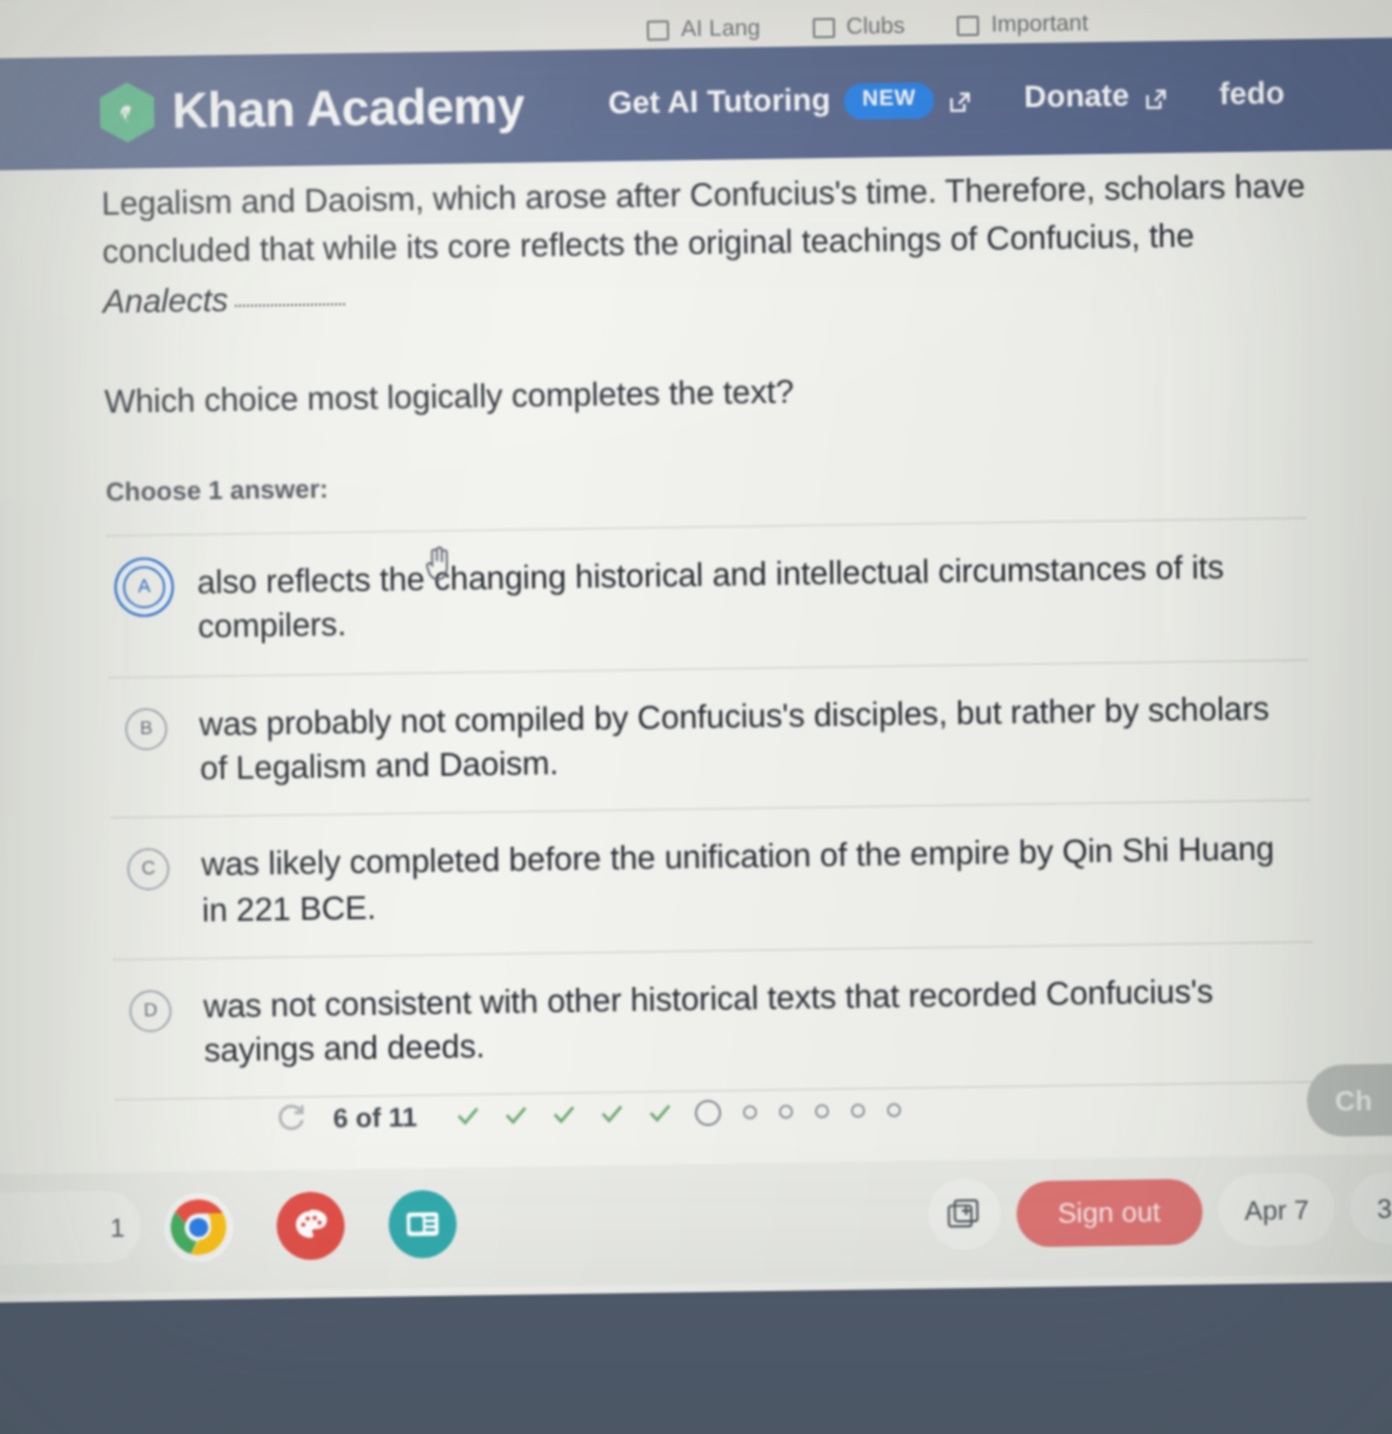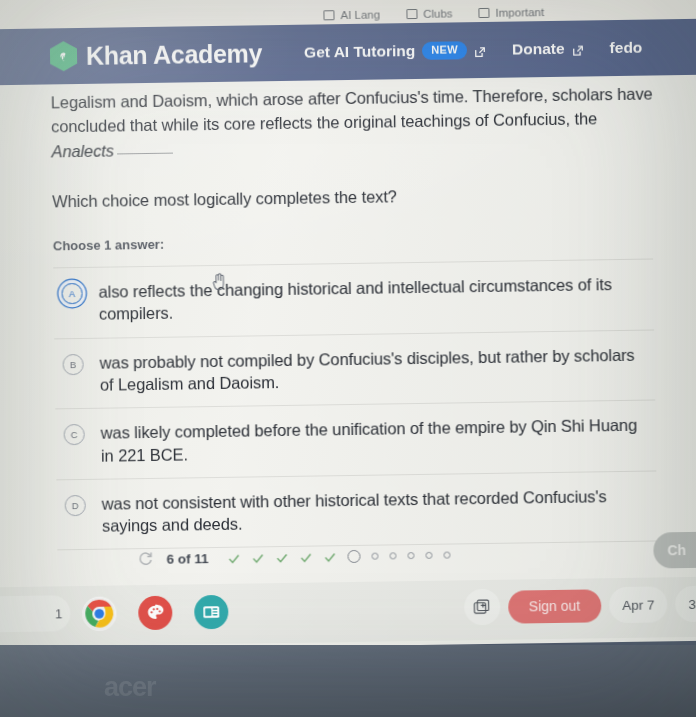--- a/index.html
+++ b/index.html
@@ -510,18 +510,15 @@
         </span>
         <span class="signout-btn">Sign out</span>
         <span class="tray-btn">Apr 7</span>
         <span class="tray-btn">3:3</span>
       </div>
     </div>
 
     <div class="glare"></div>
   </div>
 
-  <div class="bezel">
-    <span class="bezel-logo">acer</span>
-  </div>
 
   <div class="vignette"></div>
 </div>
 
 </body></html>

